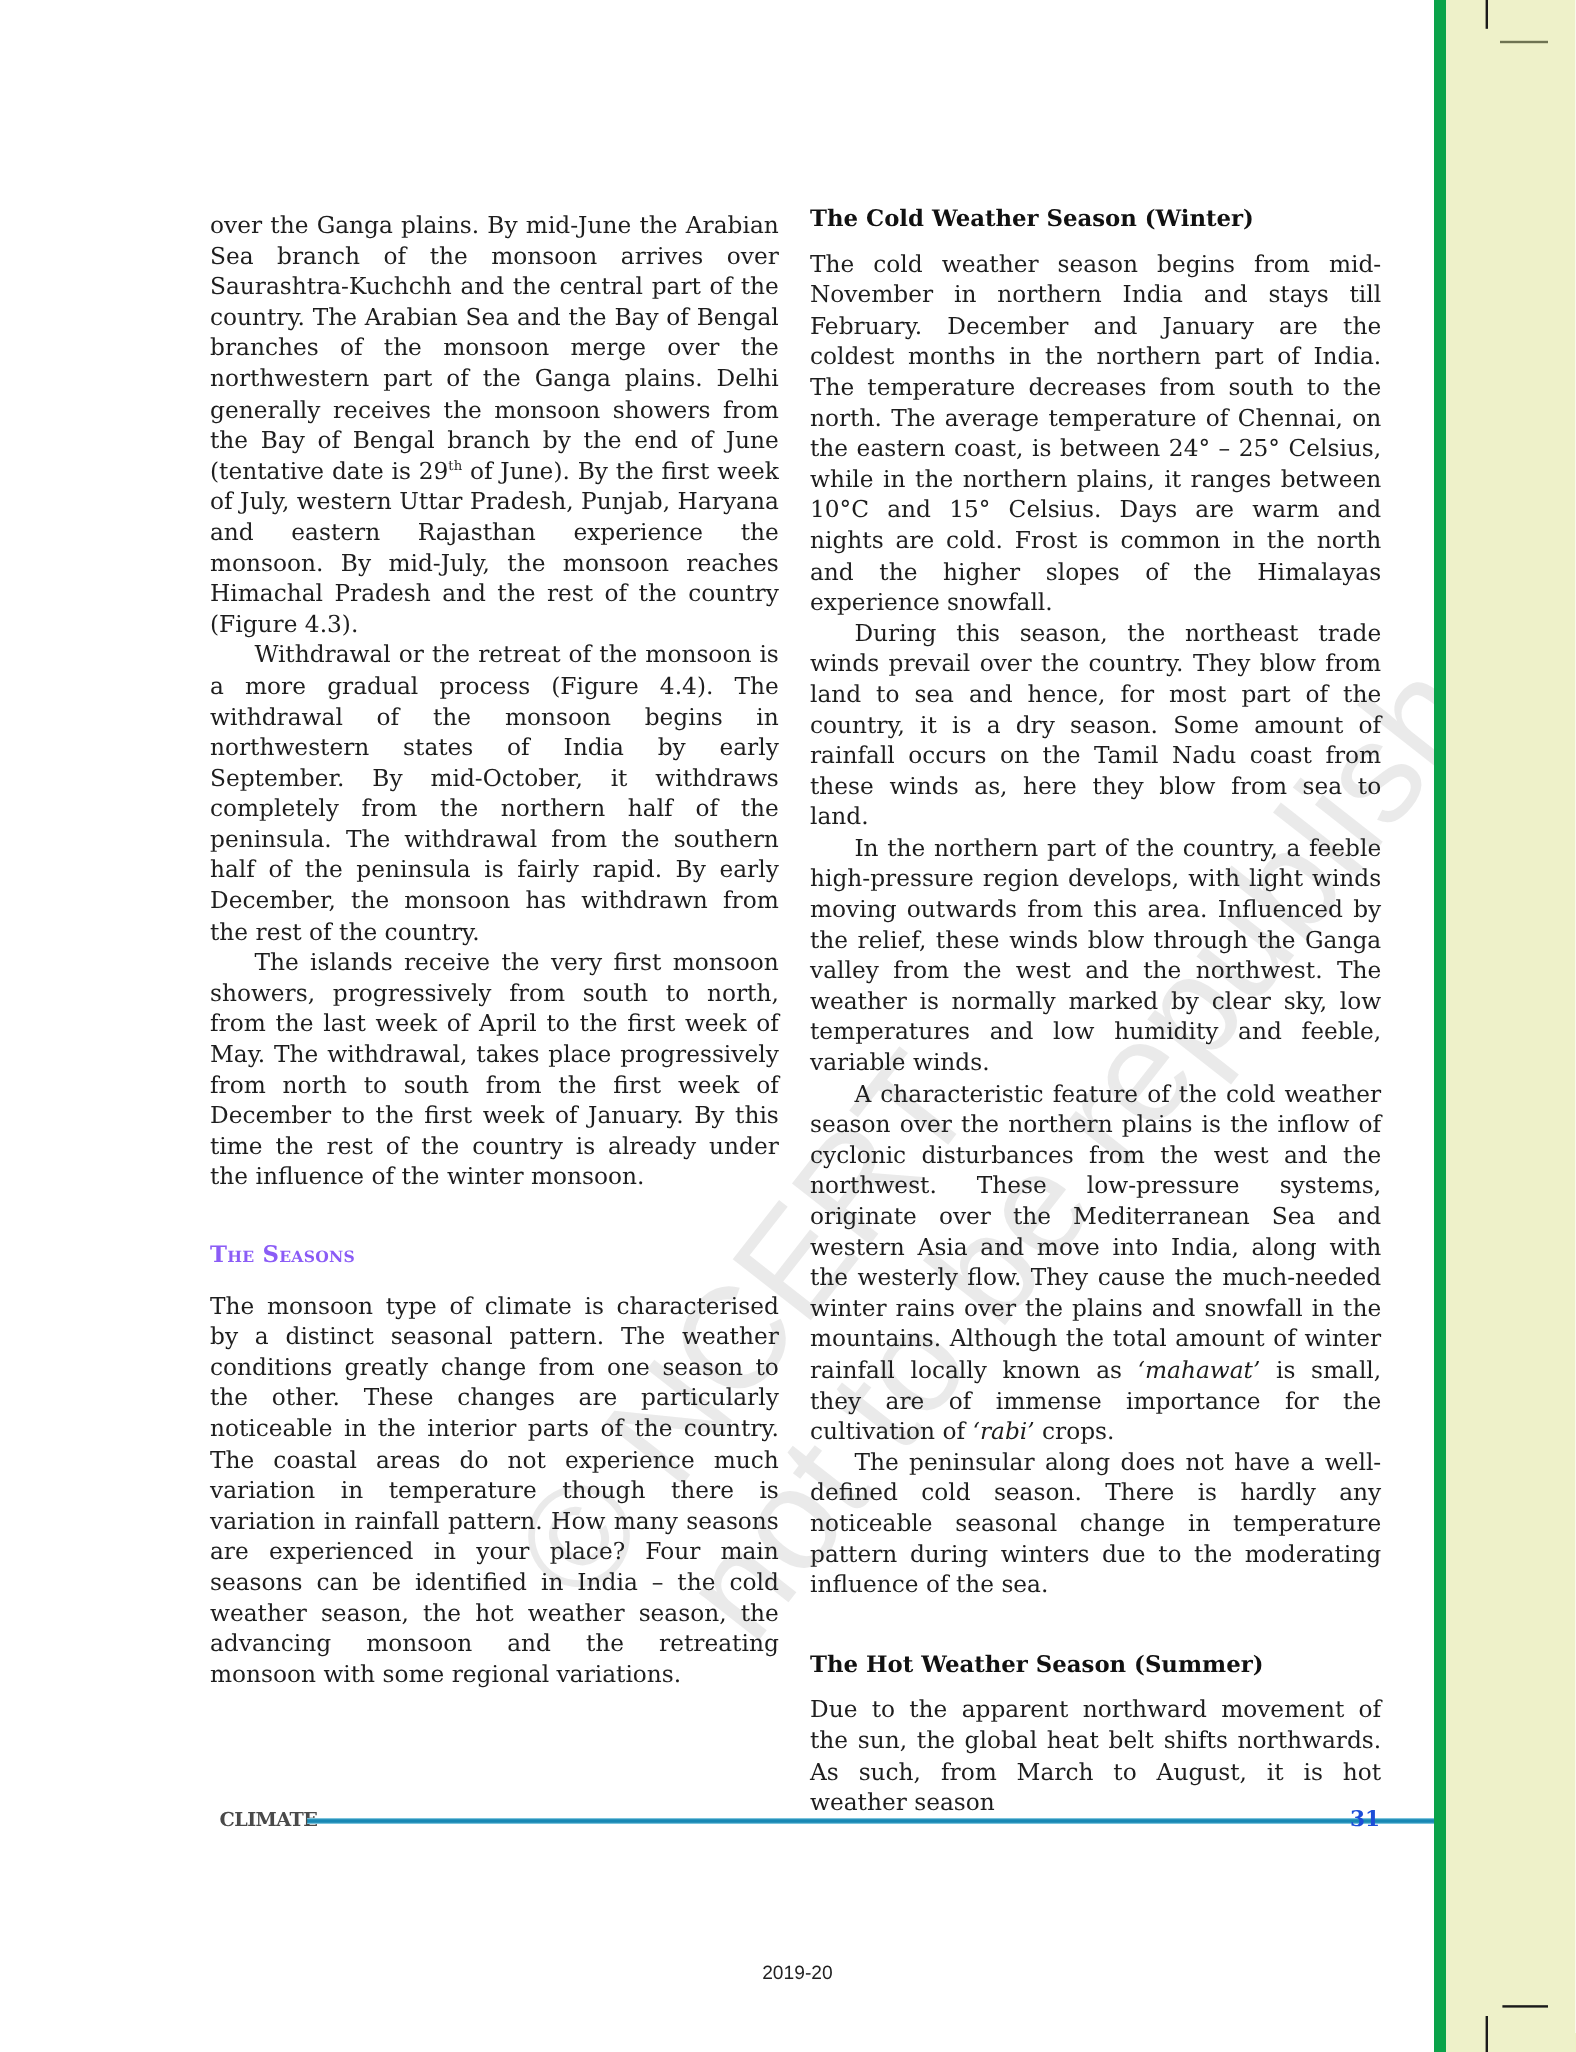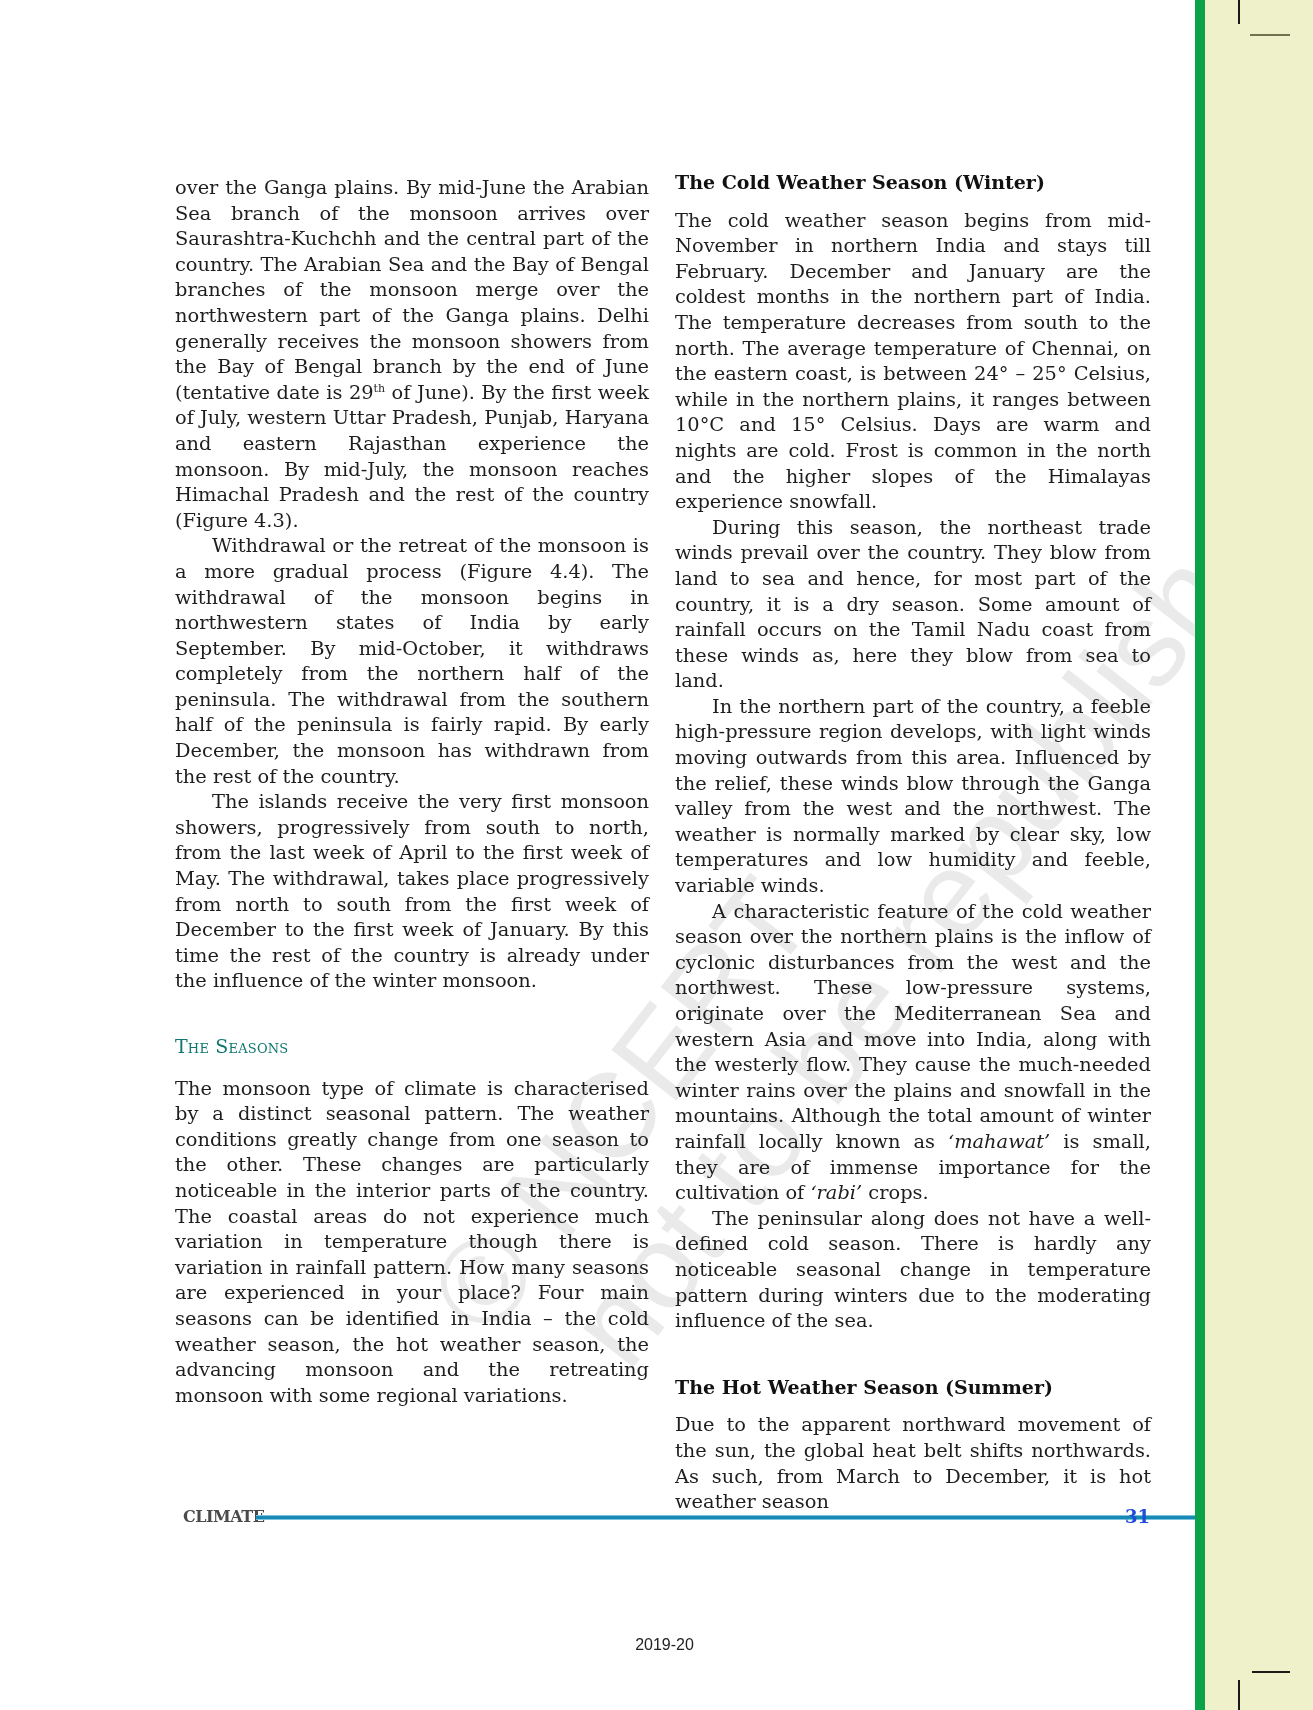--- a/index.html
+++ b/index.html
@@ -35,22 +35,22 @@
       text-align: justify;
       hyphens: none;
     }
     .col-left { left: 175px; width: 474px; }
     .col-right { left: 675px; width: 476px; top: 170px; }
 
     .column p { margin: 0; }
     .column p.indent { text-indent: 37px; }
 
     .section-heading {
-      color: #0f766e;
-      font-weight: normal;
+      color: #8b5cf6;
+      font-weight: bold;
       font-size: 19px;
       font-variant: small-caps;
       margin: 40px 0 16px 0;
       letter-spacing: 0.2px;
     }
     .sub-heading {
       font-weight: bold;
       font-size: 19px;
       margin: 0 0 12px 0;
       color: #111;
@@ -119,21 +119,21 @@
 
   <div class="column col-right">
     <div class="sub-heading">The Cold Weather Season (Winter)</div>
     <p>The cold weather season begins from mid-November in northern India and stays till February. December and January are the coldest months in the northern part of India. The temperature decreases from south to the north. The average temperature of Chennai, on the eastern coast, is between 24° – 25° Celsius, while in the northern plains, it ranges between 10°C and 15° Celsius. Days are warm and nights are cold. Frost is common in the north and the higher slopes of the Himalayas experience snowfall.</p>
     <p class="indent">During this season, the northeast trade winds prevail over the country. They blow from land to sea and hence, for most part of the country, it is a dry season. Some amount of rainfall occurs on the Tamil Nadu coast from these winds as, here they blow from sea to land.</p>
     <p class="indent">In the northern part of the country, a feeble high-pressure region develops, with light winds moving outwards from this area. Influenced by the relief, these winds blow through the Ganga valley from the west and the northwest. The weather is normally marked by clear sky, low temperatures and low humidity and feeble, variable winds.</p>
     <p class="indent"><span>A characteristic feature of the cold weather season over the northern plains is the inflow of cyclonic disturbances from the west and the northwest. These low-pressure systems, originate over the Mediterranean Sea and western Asia and move into India, along with the westerly flow. They cause the much-needed winter rains over the plains and snowfall in the mountains. Although the total amount of winter rainfall locally known as </span><em>‘mahawat’</em><span> is small, they are of immense importance for the cultivation of </span><em>‘rabi’</em><span> crops.</span></p>
     <p class="indent">The peninsular along does not have a well-defined cold season. There is hardly any noticeable seasonal change in temperature pattern during winters due to the moderating influence of the sea.</p>
 
     <div class="sub-heading spaced">The Hot Weather Season (Summer)</div>
-    <p>Due to the apparent northward movement of the sun, the global heat belt shifts northwards. As such, from March to December, it is hot weather season</p>
+    <p>Due to the apparent northward movement of the sun, the global heat belt shifts northwards. As such, from March to August, it is hot weather season</p>
   </div>
 
   <div class="footer">
     <span class="footer-chapter">CLIMATE</span>
     <div class="footer-rule"></div>
     <span class="footer-page">31</span>
   </div>
 
   <div class="year-label"><span>2019-20</span></div>
 

